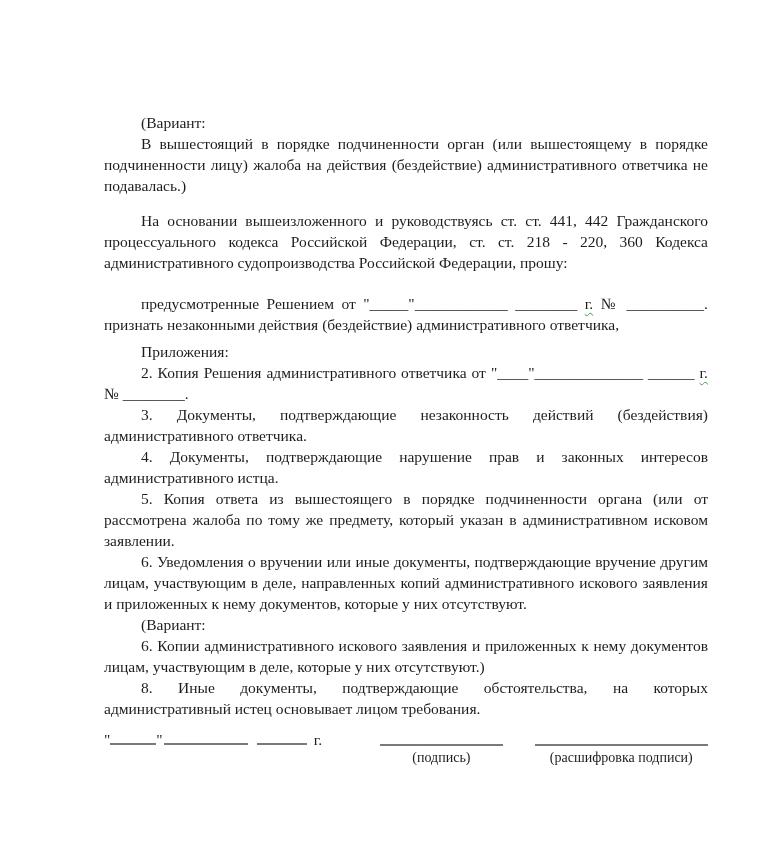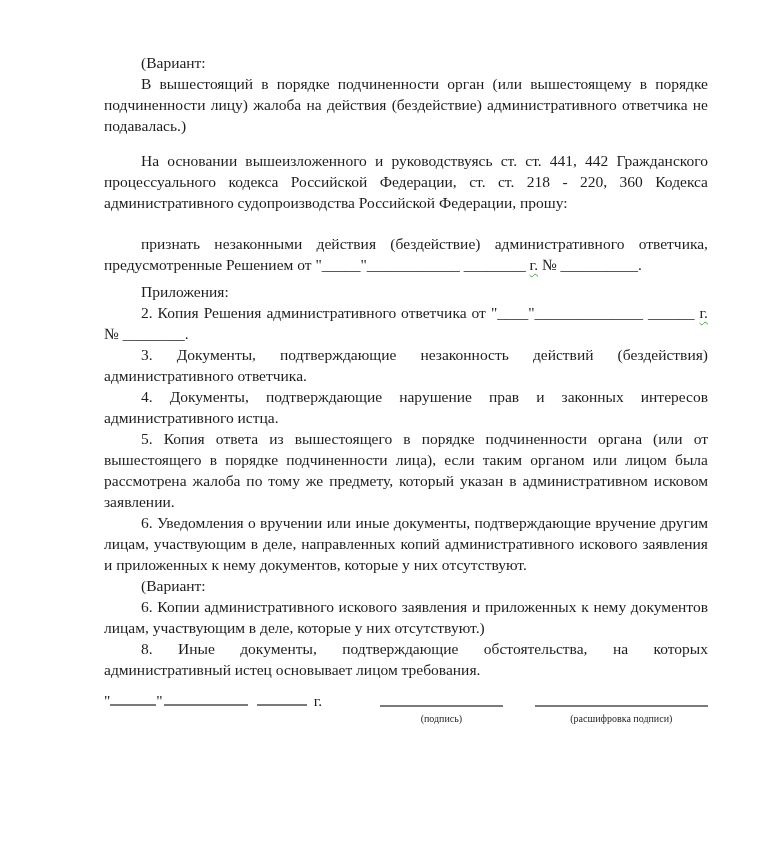--- a/index.html
+++ b/index.html
@@ -5,21 +5,21 @@
   html,body { margin:0; padding:0; background:#ffffff; }
   .page {
     position:relative;
     width:782px; height:851px;
     background:#ffffff;
     overflow:hidden;
     font-family:"Liberation Serif","DejaVu Serif",serif;
     font-size:15.5px; line-height:21px;
     color:#1d1d1d;
   }
-  .content { margin-left:104px; width:604px; padding-top:52px; }
+  .content { margin-left:104px; width:604px; padding-top:112px; }
   .para { margin:0; }
   .para > div { text-align:justify; text-align-last:justify; }
   .para > div:first-child { text-indent:37px; }
   .para > div:last-child { text-align-last:left; }
   .sp14 { height:14px; } .sp20 { height:20px; }
   .sp6  { height:6px;  } .sp10 { height:10px; }
   .spell {
     text-decoration-line:underline;
     text-decoration-style:wavy;
     text-decoration-color:#44a244;
@@ -35,21 +35,21 @@
     border-bottom:2px solid #7a7a7a;
     vertical-align:baseline;
   }
   .w46 { width:46px; } .w84 { width:84px; margin-left:1px; }
   .w50 { width:50px; margin-left:9px; }
   .gsuf { margin-left:7px; }
   .sig-block { display:flex; flex-direction:column; }
   .sb1 { width:130px; margin-left:58px; }
   .sb2 { width:184px; margin-left:32px; }
   .sig-rule { height:15px; border-bottom:2px solid #7a7a7a; }
-  .sig-caption { text-align:center; font-size:10px; line-height:21px; margin-top:1px; }
+  .sig-caption { text-align:center; font-size:14px; line-height:21px; margin-top:1px; }
 </style>
 </head>
 <body>
 
 <div class="page">
   <div class="content">
 
     <div class="para">
         <div>(Вариант:</div>
       </div>
@@ -63,22 +63,22 @@
 
     <div class="para">
         <div>На основании вышеизложенного и руководствуясь ст. ст. 441, 442 Гражданского</div>
         <div>процессуального кодекса Российской Федерации, ст. ст. 218 - 220, 360 Кодекса</div>
         <div>административного судопроизводства Российской Федерации, прошу:</div>
       </div>
 
     <div class="sp20"></div>
 
     <div class="para">
+      <div><span>предусмотренные Решением от "_____"____________ ________ </span><span class="spell">г.</span><span> № __________.</span></div>
       <div><span>признать незаконными действия (бездействие) административного ответчика,</span></div>
-      <div><span>предусмотренные Решением от "_____"____________ ________ </span><span class="spell">г.</span><span> № __________.</span></div>
     </div>
 
     <div class="sp6"></div>
 
     <div class="para">
         <div>Приложения:</div>
       </div>
 
     <div class="para">
       <div><span>2. Копия Решения административного ответчика от "____"______________ ______ </span><span class="spell">г.</span></div>
@@ -88,21 +88,20 @@
     <div class="para">
         <div>3. Документы, подтверждающие незаконность действий (бездействия)</div>
         <div>административного ответчика.</div>
       </div>
     <div class="para">
         <div>4. Документы, подтверждающие нарушение прав и законных интересов</div>
         <div>административного истца.</div>
       </div>
     <div class="para">
         <div>5. Копия ответа из вышестоящего в порядке подчиненности органа (или от</div>
-        <div>вышестоящего в порядке подчиненности лица), если таким органом или лицом была</div>
         <div>рассмотрена жалоба по тому же предмету, который указан в административном исковом</div>
         <div>заявлении.</div>
       </div>
     <div class="para">
         <div>6. Уведомления о вручении или иные документы, подтверждающие вручение другим</div>
         <div>лицам, участвующим в деле, направленных копий административного искового заявления</div>
         <div>и приложенных к нему документов, которые у них отсутствуют.</div>
       </div>
     <div class="para">
         <div>(Вариант:</div>

